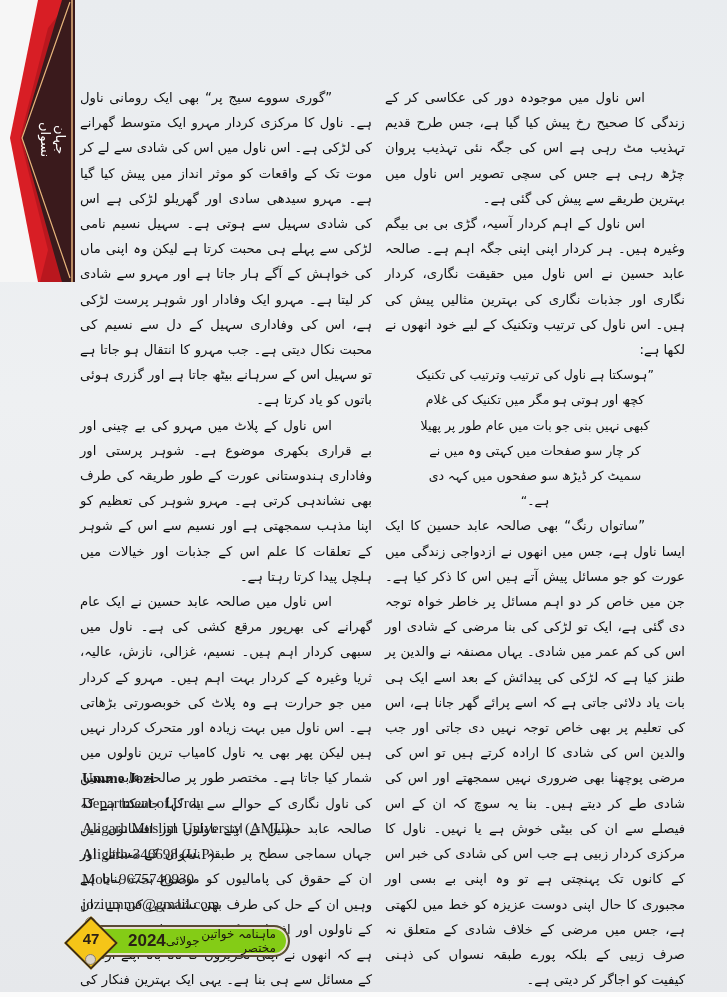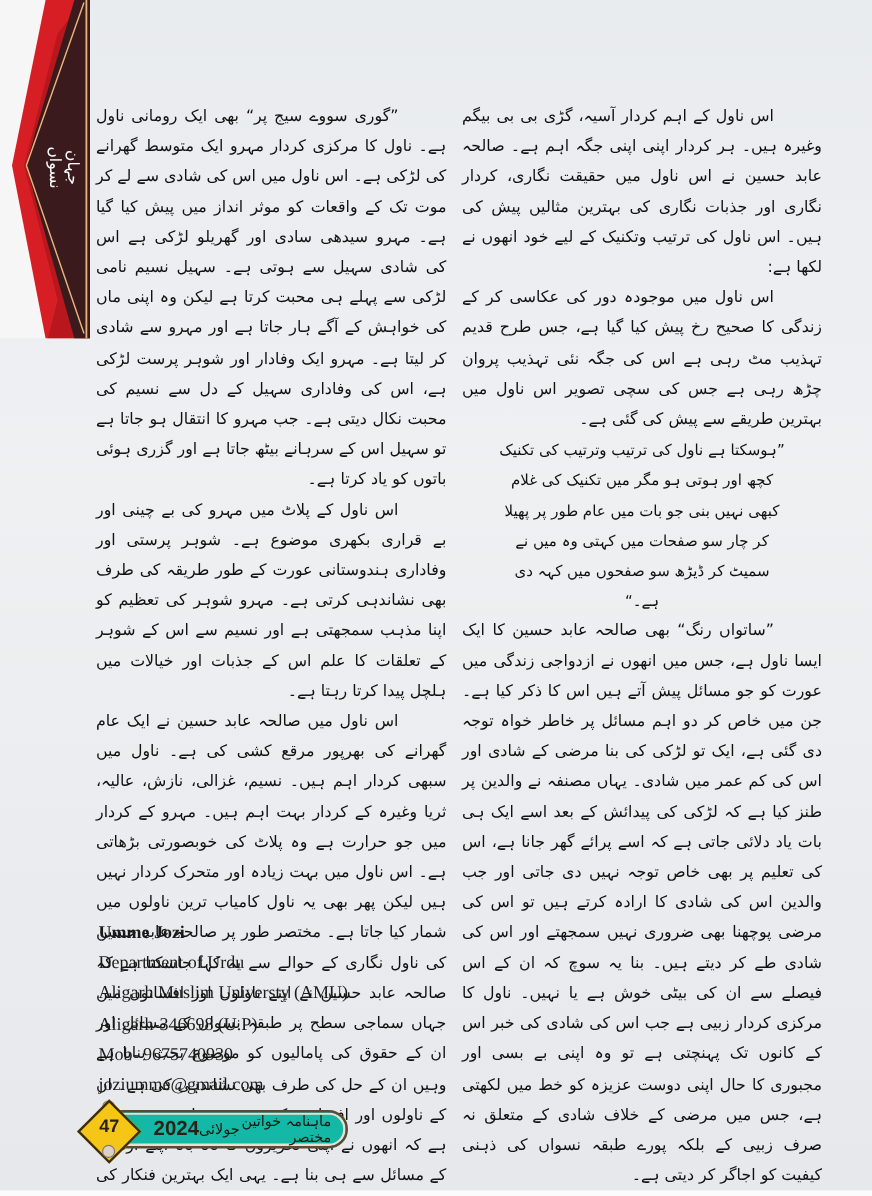--- a/index.html
+++ b/index.html
@@ -25,21 +25,21 @@
     }
     .col-right { left: 385px; width: 300px; }
     .col-left { left: 80px; width: 292px; }
     .col p { margin: 0; text-indent: 40px; }
     .col p.quote { padding: 0 30px 0 30px; text-indent: 0; text-align: center; font-size: 12.5px; }
     .author-block { position: absolute; left: 82px; top: 766px; direction: ltr; font-family: Liberation Serif, serif; color: #1a1a1a; font-size: 15px; line-height: 25.2px; }
     .author-name { font-weight: bold; }
     
     .footer-bar {
       position: absolute; left: 100px; top: 925px; width: 190px; height: 32px;
-      background: #14b8a6; border: 2px solid #5a4a36; border-radius: 0 16px 16px 0;
+      background: #84cc16; border: 2px solid #5a4a36; border-radius: 0 16px 16px 0;
       box-shadow: 0 0 0 2px #e8dfd0 inset;
       display: flex; align-items: center; justify-content: space-between;
       padding: 0 12px 0 26px; box-sizing: border-box;
     }
     .footer-year { font-family: "Liberation Sans", sans-serif; font-weight: bold; font-size: 17px; color: #2a2116; }
     .footer-month, .footer-mag { font-size: 12px; color: #1d160e; direction: rtl; font-family: "DejaVu Sans", sans-serif; }
     .page-diamond {
       position: absolute; left: 72px; top: 924px; width: 34px; height: 34px;
       transform: rotate(45deg); background: #f5c518; border: 2px solid #3d2d16;
     }
@@ -59,22 +59,22 @@
     <polygon points="38,0 75,0 75,282 38,282 10,138" fill="#d81e25"></polygon>
     <polygon points="70,0 75,0 75,282 40,282 48,250 20,138 48,28" fill="#a5121a" opacity="0.6"></polygon>
     <polygon points="72,0 75,0 75,282 62,282 30,168 22,138 30,108 62,0" fill="#3a1a1c"></polygon>
     <polyline points="70,2 22,138 70,278" fill="none" stroke="#e7b57c" stroke-width="1.2"></polyline>
     <line x1="72" y1="0" x2="72" y2="282" stroke="#e7b57c" stroke-width="1.5"></line>
   </svg>
   <div class="ribbon-label">جہان نسواں</div>
 </div>
 
 <div class="col col-right">
+  <p>اس ناول میں موجودہ دور کی عکاسی کر کے زندگی کا صحیح رخ پیش کیا گیا ہے، جس طرح قدیم تہذیب مٹ رہی ہے اس کی جگہ نئی تہذیب پروان چڑھ رہی ہے جس کی سچی تصویر اس ناول میں بہترین طریقے سے پیش کی گئی ہے۔</p>
   <p>اس ناول کے اہم کردار آسیہ، گڑی بی بی بیگم وغیرہ ہیں۔ ہر کردار اپنی اپنی جگہ اہم ہے۔ صالحہ عابد حسین نے اس ناول میں حقیقت نگاری، کردار نگاری اور جذبات نگاری کی بہترین مثالیں پیش کی ہیں۔ اس ناول کی ترتیب وتکنیک کے لیے خود انھوں نے لکھا ہے:</p>
-  <p>اس ناول میں موجودہ دور کی عکاسی کر کے زندگی کا صحیح رخ پیش کیا گیا ہے، جس طرح قدیم تہذیب مٹ رہی ہے اس کی جگہ نئی تہذیب پروان چڑھ رہی ہے جس کی سچی تصویر اس ناول میں بہترین طریقے سے پیش کی گئی ہے۔</p>
   <p class="quote">”ہوسکتا ہے ناول کی ترتیب وترتیب کی تکنیک کچھ اور ہوتی ہو مگر میں تکنیک کی غلام کبھی نہیں بنی جو بات میں عام طور پر پھیلا کر چار سو صفحات میں کہتی وہ میں نے سمیٹ کر ڈیڑھ سو صفحوں میں کہہ دی ہے۔“</p>
   <p>”ساتواں رنگ“ بھی صالحہ عابد حسین کا ایک ایسا ناول ہے، جس میں انھوں نے ازدواجی زندگی میں عورت کو جو مسائل پیش آتے ہیں اس کا ذکر کیا ہے۔ جن میں خاص کر دو اہم مسائل پر خاطر خواہ توجہ دی گئی ہے، ایک تو لڑکی کی بنا مرضی کے شادی اور اس کی کم عمر میں شادی۔ یہاں مصنفہ نے والدین پر طنز کیا ہے کہ لڑکی کی پیدائش کے بعد اسے ایک ہی بات یاد دلائی جاتی ہے کہ اسے پرائے گھر جانا ہے، اس کی تعلیم پر بھی خاص توجہ نہیں دی جاتی اور جب والدین اس کی شادی کا ارادہ کرتے ہیں تو اس کی مرضی پوچھنا بھی ضروری نہیں سمجھتے اور اس کی شادی طے کر دیتے ہیں۔ بنا یہ سوچ کہ ان کے اس فیصلے سے ان کی بیٹی خوش ہے یا نہیں۔ ناول کا مرکزی کردار زبیی ہے جب اس کی شادی کی خبر اس کے کانوں تک پہنچتی ہے تو وہ اپنی بے بسی اور مجبوری کا حال اپنی دوست عزیزہ کو خط میں لکھتی ہے، جس میں مرضی کے خلاف شادی کے متعلق نہ صرف زبیی کے بلکہ پورے طبقہ نسواں کی ذہنی کیفیت کو اجاگر کر دیتی ہے۔</p>
   <p>دوسری طرف مصنفہ نے اس ناول میں خواتین سے جڑے ایک اور مسئلے پر سماج کے باشعور افراد کی توجہ دلانے کی کوشش کی ہے وہ یہ ہے کہ سماج میں عورت سے ہی کیوں قربانیاں مانگی جاتی ہیں۔ ہمیشہ اس کو ہی سسرال اور شوہر کی بات ماننے کا مشورہ کیوں دیا جاتا ہے۔ یہ توقع مرد سے کیوں نہیں کی جاتی۔ عورت کی ناانصافی کرنے پر شادی کا رشتہ کیوں ختم ہو جاتا ہے۔ ہر حال میں سمجھوتا عورت کے حصہ میں ہی کیوں آتا ہے۔ اس ناول میں زبیی کے والدین اپنے افراد کی نمائندگی کرتے نظر آتے ہیں جو شادی کے وقت بھی بیٹی سے ہی سمجھوتے کی تلقین کرتے ہیں۔</p>
 </div>
 
 <div class="col col-left">
   <p>”گوری سووے سیج پر“ بھی ایک رومانی ناول ہے۔ ناول کا مرکزی کردار مہرو ایک متوسط گھرانے کی لڑکی ہے۔ اس ناول میں اس کی شادی سے لے کر موت تک کے واقعات کو موثر انداز میں پیش کیا گیا ہے۔ مہرو سیدھی سادی اور گھریلو لڑکی ہے اس کی شادی سہیل سے ہوتی ہے۔ سہیل نسیم نامی لڑکی سے پہلے ہی محبت کرتا ہے لیکن وہ اپنی ماں کی خواہش کے آگے ہار جاتا ہے اور مہرو سے شادی کر لیتا ہے۔ مہرو ایک وفادار اور شوہر پرست لڑکی ہے، اس کی وفاداری سہیل کے دل سے نسیم کی محبت نکال دیتی ہے۔ جب مہرو کا انتقال ہو جاتا ہے تو سہیل اس کے سرہانے بیٹھ جاتا ہے اور گزری ہوئی باتوں کو یاد کرتا ہے۔</p>
   <p>اس ناول کے پلاٹ میں مہرو کی بے چینی اور بے قراری بکھری موضوع ہے۔ شوہر پرستی اور وفاداری ہندوستانی عورت کے طور طریقہ کی طرف بھی نشاندہی کرتی ہے۔ مہرو شوہر کی تعظیم کو اپنا مذہب سمجھتی ہے اور نسیم سے اس کے شوہر کے تعلقات کا علم اس کے جذبات اور خیالات میں ہلچل پیدا کرتا رہتا ہے۔</p>
   <p>اس ناول میں صالحہ عابد حسین نے ایک عام گھرانے کی بھرپور مرقع کشی کی ہے۔ ناول میں سبھی کردار اہم ہیں۔ نسیم، غزالی، نازش، عالیہ، ثریا وغیرہ کے کردار بہت اہم ہیں۔ مہرو کے کردار میں جو حرارت ہے وہ پلاٹ کی خوبصورتی بڑھاتی ہے۔ اس ناول میں بہت زیادہ اور متحرک کردار نہیں ہیں لیکن پھر بھی یہ ناول کامیاب ترین ناولوں میں شمار کیا جاتا ہے۔ مختصر طور پر صالحہ عابد حسین کی ناول نگاری کے حوالے سے یہ کہا جاسکتا ہے کہ صالحہ عابد حسین نے اپنے ناولوں اور افسانوں میں جہاں سماجی سطح پر طبقہ نسواں کے مسائل اور ان کے حقوق کی پامالیوں کو موضوع بحث بنایا ہے وہیں ان کے حل کی طرف بھی نشاندہی کی ہے۔ ان کے ناولوں اور افسانوں کی سب سے اہم خوبی یہی ہے کہ انھوں نے اپنی تحریروں کا تانا بانا اپنے اردگرد کے مسائل سے ہی بنا ہے۔ یہی ایک بہترین فنکار کی فنی صلاحت اور خوبی تسلیم کی جاتی ہے۔</p>
 

